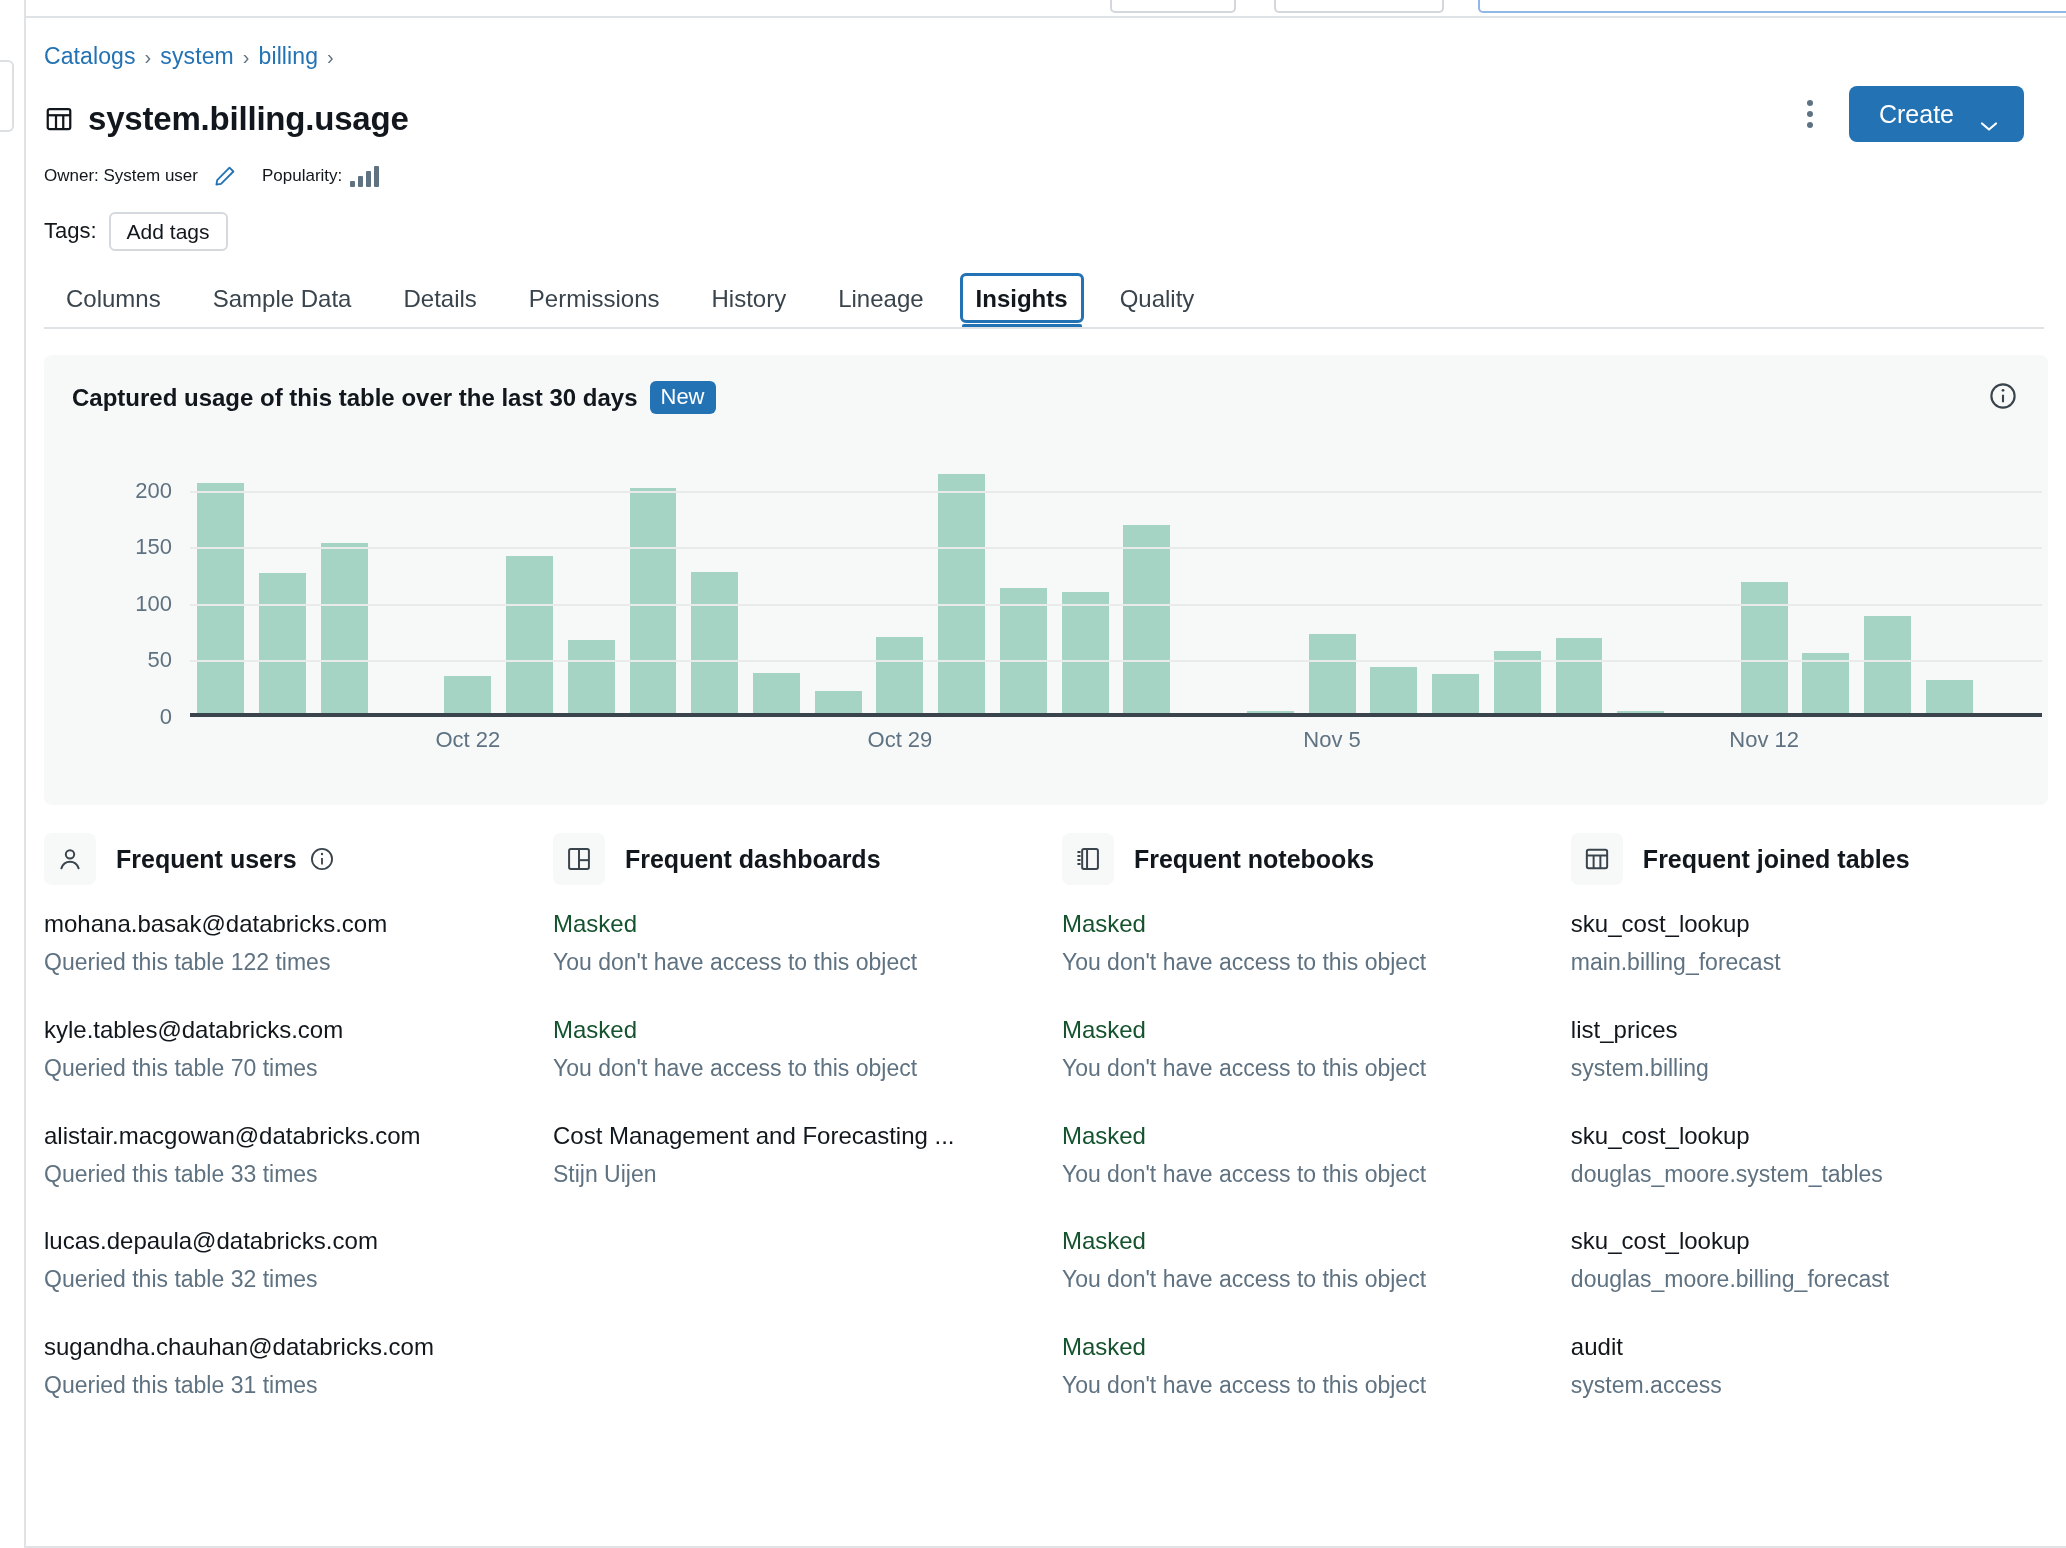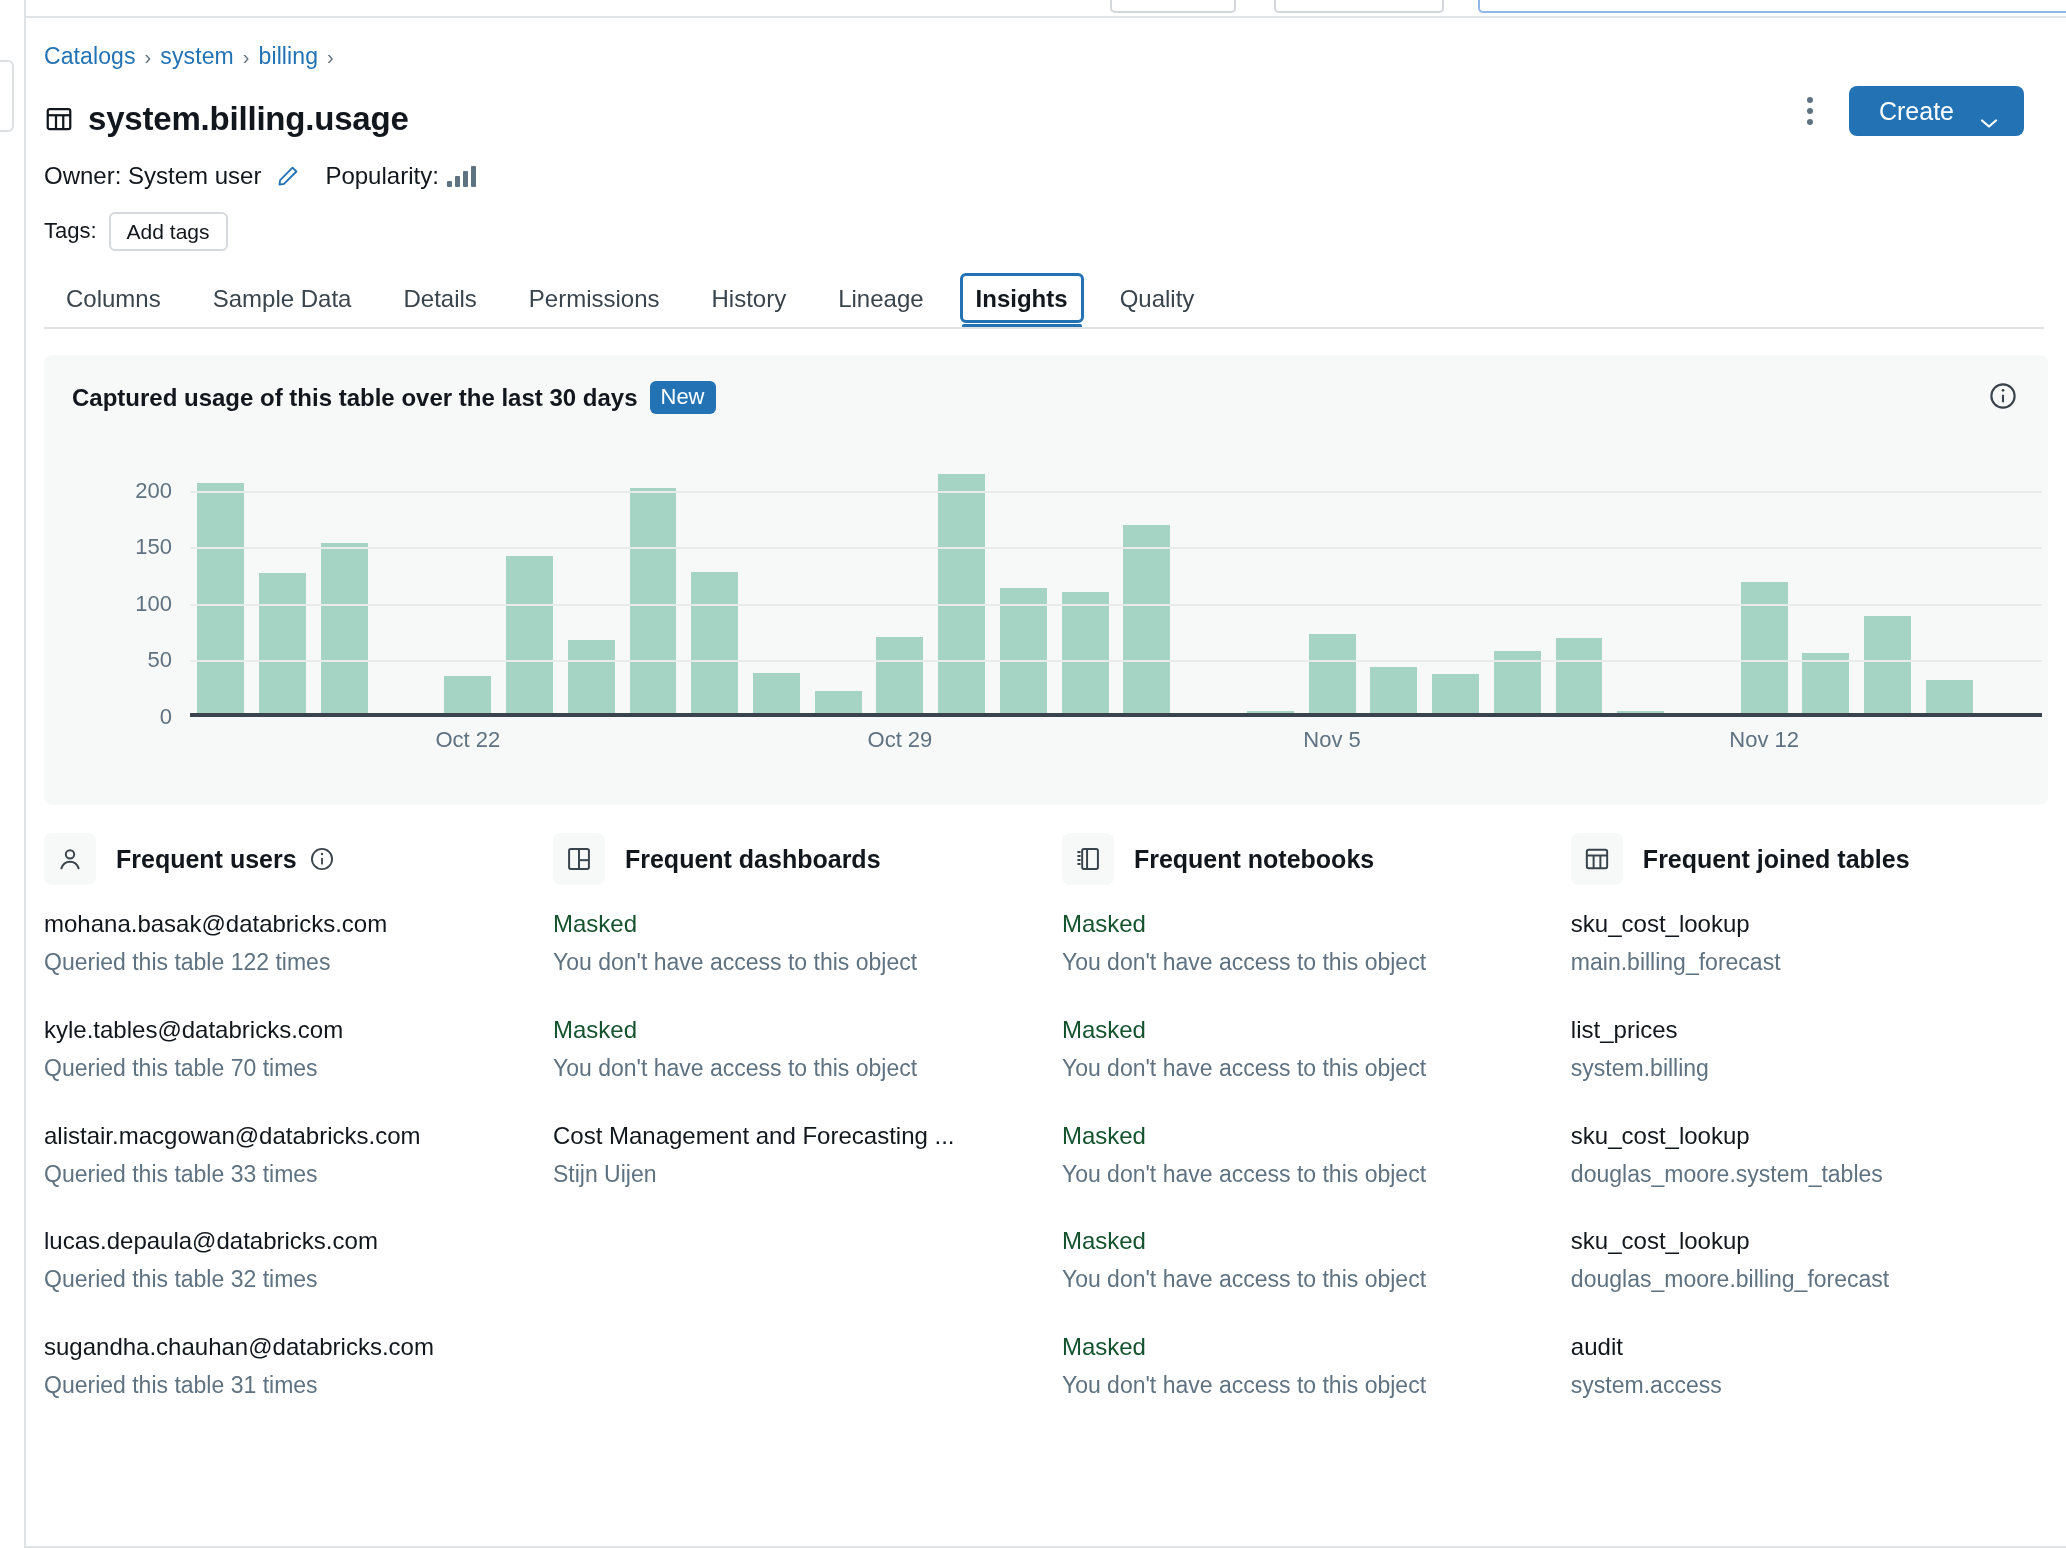--- a/index.html
+++ b/index.html
@@ -75,21 +75,21 @@
     font-size: 33px;
     font-weight: bold;
     letter-spacing: -.2px;
     color: #11171c;
   }
 
   .meta-row {
     margin: 18px 0 0 18px;
     display: flex;
     align-items: center;
-    font-size: 24px;
+    font-size: 17px;
     color: #11171c;
     height: 30px;
   }
   .meta-owner { }
   .pencil-btn {
     margin: 0 24px 0 14px;
     width: 26px; height: 26px;
     display: inline-flex; align-items: center; justify-content: center;
     cursor: pointer;
   }
@@ -141,21 +141,21 @@
     align-items: center; justify-content: center;
     gap: 5px;
     cursor: pointer;
   }
   .kebab-btn span { width: 6px; height: 6px; border-radius: 50%; background: #5f7281; display: block; }
   .create-btn {
     background: #2272b4;
     color: #fff;
     border: none;
     border-radius: 8px;
-    height: 50px;
+    height: 56px;
     padding: 0 26px 0 30px;
     font-family: inherit;
     font-size: 25px;
     display: flex;
     align-items: center;
     gap: 26px;
     cursor: pointer;
   }
   .chev { width: 18px; height: 11px; }
 

